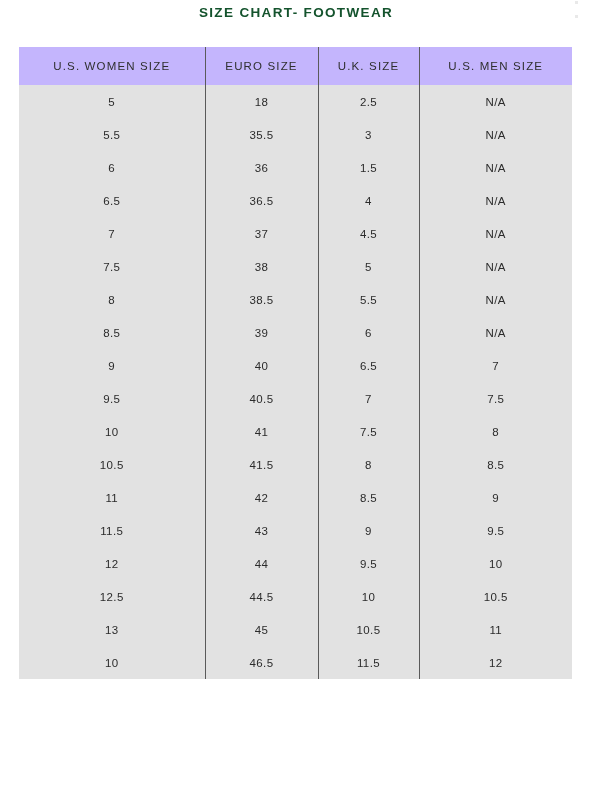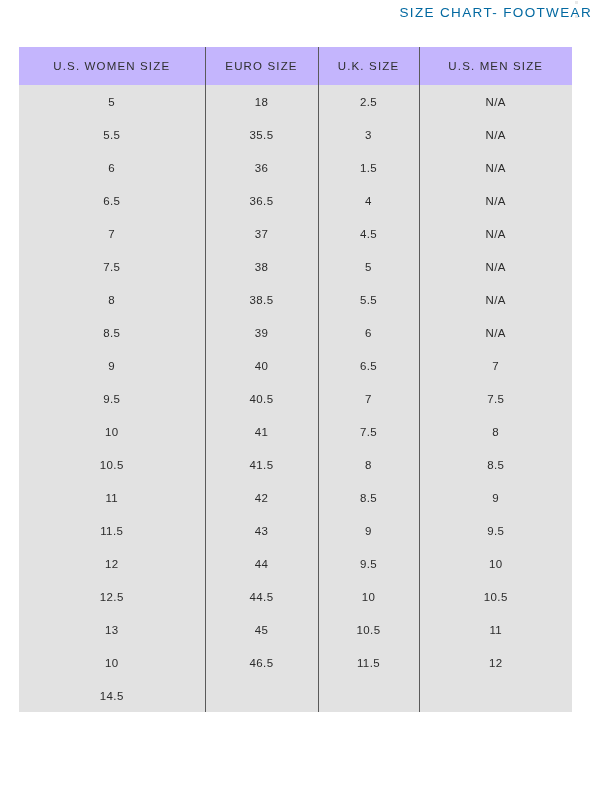--- a/index.html
+++ b/index.html
@@ -20,25 +20,25 @@
     width: 592px;
     height: 785px;
     background: #ffffff;
   }
 
   .chart-title {
     position: absolute;
     left: 0;
     top: 5px;
     width: 592px;
-    text-align: right;
+    text-align: center;
     font-size: 13.5px;
     letter-spacing: 1.35px;
-    color: #0369a1;
-    font-weight: 400;
+    color: #14532d;
+    font-weight: 700;
     white-space: nowrap;
   }
 
   .speck {
     position: absolute;
     width: 3px;
     height: 3px;
     background: #e9e9e9;
   }
   .speck-a { left: 575px; top: 1px; }
@@ -217,22 +217,16 @@
           <td class="div">45</td>
           <td class="div">10.5</td>
           <td class="div">11</td>
         </tr>
         <tr>
           <td>10</td>
           <td class="div">46.5</td>
           <td class="div">11.5</td>
           <td class="div">12</td>
         </tr>
-        <tr>
-          <td>14.5</td>
-          <td class="div"></td>
-          <td class="div"></td>
-          <td class="div"></td>
-        </tr>
       </tbody>
   </table>
 
 </div>
 
 </body></html>

